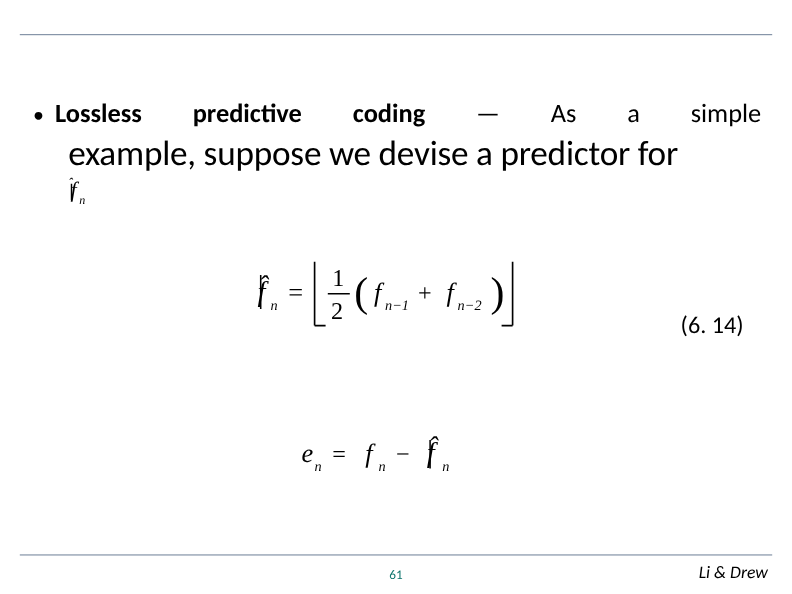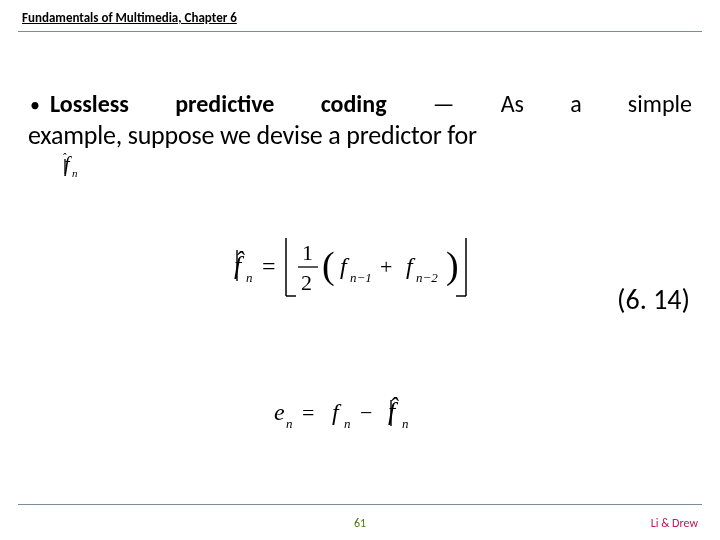--- a/index.html
+++ b/index.html
@@ -55,22 +55,23 @@
   .bullet-text {
     text-align: justify;
     text-align-last: justify;
     flex: 1;
     margin-top: 30px;
   }
   .bold-term {
     font-weight: 700;
   }
   .line2 {
-    font-size: 26px;
+    font-size: 32px;
     line-height: 1.3;
+    margin-left: 34px;
     letter-spacing: -0.2px;
   }
   .line3 {
     font-size: 24px;
     line-height: 1.3;
     margin-left: 34px;
     display: flex;
     align-items: baseline;
   }
   .fhat {
@@ -90,56 +91,56 @@
   }
   .eq-wrap2 {
     position: absolute;
     top: 390px;
     left: 0;
     right: 0;
     text-align: center;
   }
   .eqnum {
     position: absolute;
-    right: 30px;
+    right: 44px;
     top: 282px;
-    font-size: 28px;
+    font-size: 22px;
   }
   .hr-bottom {
     position: absolute;
     left: 18px;
     right: 18px;
     bottom: 35px;
     height: 1px;
     background: #7a8aa0;
   }
   .page-num {
     position: absolute;
     bottom: 10px;
     left: 0;
     right: 0;
     text-align: center;
     font-size: 12px;
-    color: #4d7c0f;
+    color: #0f766e;
     margin-top: 36px;
   }
   .authors {
     position: absolute;
     right: 22px;
     bottom: 10px;
-    font-size: 12px;
-    color: #be185d;
+    font-size: 16px;
+    font-style: italic;
+    color: #000000;
   }
 </style>
 </head>
 <body>
 
 <div class="slide">
 
-  <div class="header-run">Fundamentals of Multimedia, Chapter 6</div>
   <div class="hr-top"></div>
 
   <div class="body">
     <div class="bullet-line">
       <span class="bullet-dot">•</span>
       <span class="bullet-text">
         <span class="bold-term">Lossless predictive coding</span><span> — </span><span>As a simple</span>
       </span>
     </div>
     <div class="line2">example, suppose we devise a predictor for</div>

